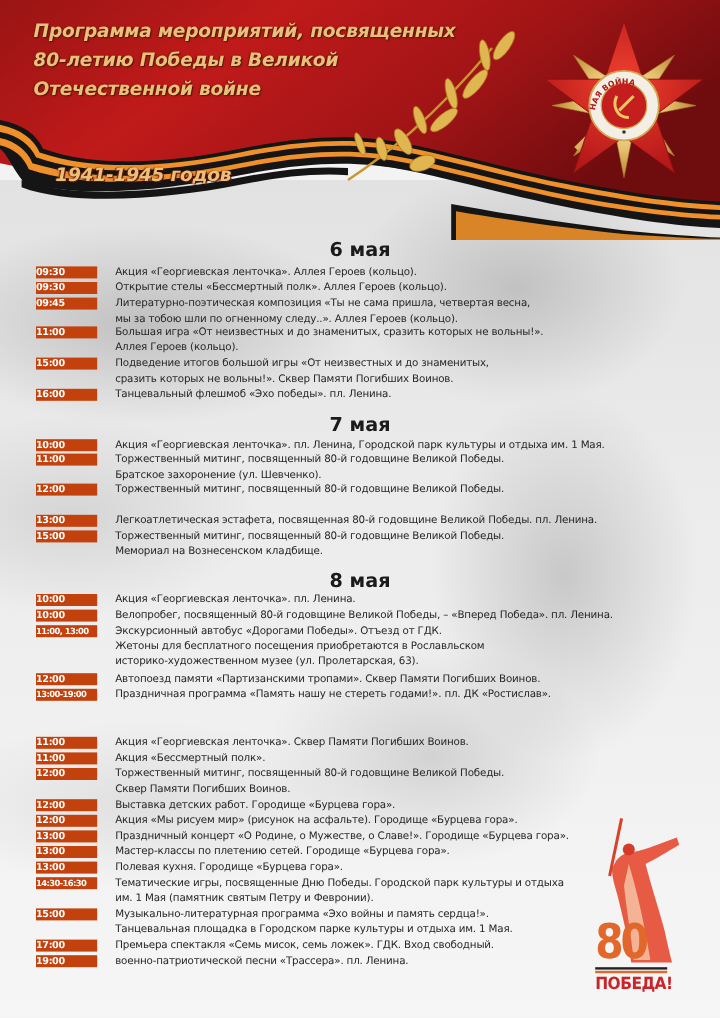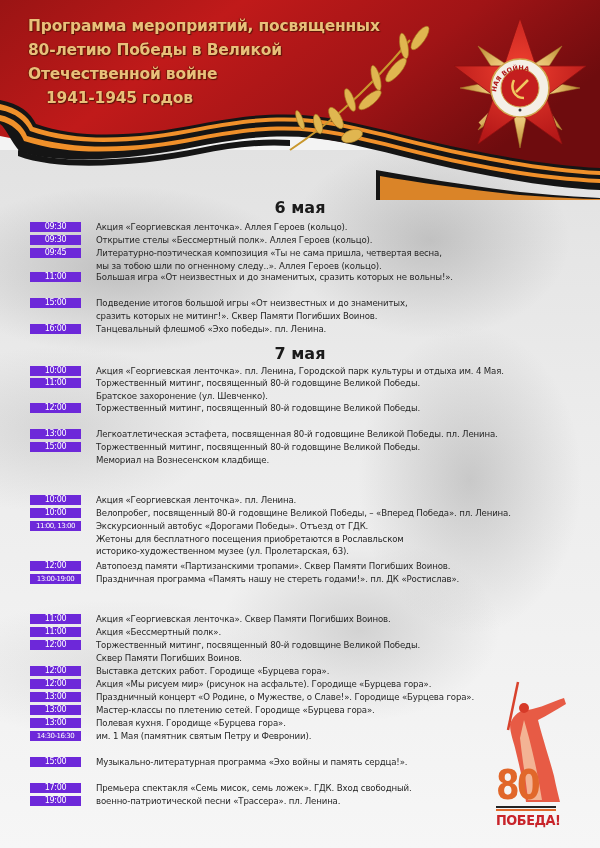--- a/index.html
+++ b/index.html
@@ -22,36 +22,37 @@
     .header {
       position: absolute; left: 0; top: 0; width: 600px; height: 200px; overflow: hidden;
     }
     .header svg { position: absolute; left: 0; top: 0; }
     .title {
       position: absolute; left: 28px; top: 14px;
       font-family: "DejaVu Sans", sans-serif; font-weight: bold;
       font-size: 15.5px; line-height: 24px; color: #e9c07a;
       text-shadow: 1px 1px 1px #5a1408, -1px 0 1px #7a1a0a;
       letter-spacing: -0.2px;
+      font-style: italic;
     }
     .title div { white-space: nowrap; }
-    .title .indent { padding-left: 18px; }
+    .title .indent { padding-left: 18px; margin-top: 48px; }
 
     .content { position: absolute; left: 0; top: 0; width: 600px; height: 848px; }
     .day-title {
       position: absolute; left: 0; width: 600px; text-align: center;
       font-family: "DejaVu Sans", sans-serif; font-weight: bold; font-size: 16px;
       color: #1b1b1b;
     }
     .row { position: absolute; left: 30px; height: 11px; }
     .badge {
       position: absolute; left: 0; top: 0; width: 51px; height: 10px;
-      background: #6d28d9; color: #ffffff;
-      font-family: "DejaVu Sans", sans-serif; font-weight: normal; font-size: 8px;
-      line-height: 10px; text-align: center; letter-spacing: -0.3px;
+      background: #c2410c; color: #ffffff;
+      font-family: "DejaVu Sans", sans-serif; font-weight: bold; font-size: 8px;
+      line-height: 10px; text-align: left; letter-spacing: -0.3px;
     }
     .badge.wide { font-size: 7px; letter-spacing: -0.5px; }
     .text {
       position: absolute; left: 66px; top: -1px; white-space: nowrap;
       font-family: "DejaVu Sans", sans-serif; font-size: 8.6px; line-height: 12.6px;
       color: #262626; letter-spacing: -0.15px;
     }
     .logo80 { position: absolute; left: 484px; top: 680px; width: 100px; height: 168px; }
     .logo80 .num {
       position: absolute; left: 12px; top: 82px; font-family: "DejaVu Sans", sans-serif;
@@ -158,41 +159,42 @@
     <div class="badge">09:45</div>
     <div class="text">
         <div>Литературно-поэтическая композиция «Ты не сама пришла, четвертая весна,</div>
         <div>мы за тобою шли по огненному следу..». Аллея Героев (кольцо).</div>
       </div>
   </div>
   <div class="row" style="top:272px">
     <div class="badge">11:00</div>
     <div class="text">
         <div>Большая игра «От неизвестных и до знаменитых, сразить которых не вольны!».</div>
+        <div>Аллея Героев (кольцо).</div>
       </div>
   </div>
   <div class="row" style="top:298px">
     <div class="badge">15:00</div>
     <div class="text">
         <div>Подведение итогов большой игры «От неизвестных и до знаменитых,</div>
-        <div>сразить которых не митинг!». Сквер Памяти Погибших Воинов.</div>
+        <div>сразить которых не вольны!». Сквер Памяти Погибших Воинов.</div>
       </div>
   </div>
   <div class="row" style="top:324px">
     <div class="badge">16:00</div>
     <div class="text">
         <div>Танцевальный флешмоб «Эхо победы». пл. Ленина.</div>
       </div>
   </div>
 
   <div class="day-title" style="top:344px">7 мая</div>
   <div class="row" style="top:366px">
     <div class="badge">10:00</div>
     <div class="text">
-        <div>Акция «Георгиевская ленточка». пл. Ленина, Городской парк культуры и отдыха им. 4 Мая.</div>
+        <div>Акция «Георгиевская ленточка». пл. Ленина, Городской парк культуры и отдыха им. 1 Мая.</div>
       </div>
   </div>
   <div class="row" style="top:378px">
     <div class="badge">11:00</div>
     <div class="text">
         <div>Торжественный митинг, посвященный 80-й годовщине Великой Победы.</div>
         <div>Братское захоронение (ул. Шевченко).</div>
       </div>
   </div>
   <div class="row" style="top:403px">
@@ -208,20 +210,21 @@
       </div>
   </div>
   <div class="row" style="top:442px">
     <div class="badge">15:00</div>
     <div class="text">
         <div>Торжественный митинг, посвященный 80-й годовщине Великой Победы.</div>
         <div>Мемориал на Вознесенском кладбище.</div>
       </div>
   </div>
 
+  <div class="day-title" style="top:474px">8 мая</div>
   <div class="row" style="top:495px">
     <div class="badge">10:00</div>
     <div class="text">
         <div>Акция «Георгиевская ленточка». пл. Ленина.</div>
       </div>
   </div>
   <div class="row" style="top:508px">
     <div class="badge">10:00</div>
     <div class="text">
         <div>Велопробег, посвященный 80-й годовщине Великой Победы, – «Вперед Победа». пл. Ленина.</div>
@@ -293,27 +296,29 @@
   </div>
   <div class="row" style="top:718px">
     <div class="badge">13:00</div>
     <div class="text">
         <div>Полевая кухня. Городище «Бурцева гора».</div>
       </div>
   </div>
   <div class="row" style="top:731px">
     <div class="badge wide">14:30-16:30</div>
     <div class="text">
+        <div>Тематические игры, посвященные Дню Победы. Городской парк культуры и отдыха</div>
         <div>им. 1 Мая (памятник святым Петру и Февронии).</div>
       </div>
   </div>
   <div class="row" style="top:757px">
     <div class="badge">15:00</div>
     <div class="text">
         <div>Музыкально-литературная программа «Эхо войны и память сердца!».</div>
+        <div>Танцевальная площадка в Городском парке культуры и отдыха им. 1 Мая.</div>
       </div>
   </div>
   <div class="row" style="top:783px">
     <div class="badge">17:00</div>
     <div class="text">
         <div>Премьера спектакля «Семь мисок, семь ложек». ГДК. Вход свободный.</div>
       </div>
   </div>
   <div class="row" style="top:796px">
     <div class="badge">19:00</div>

